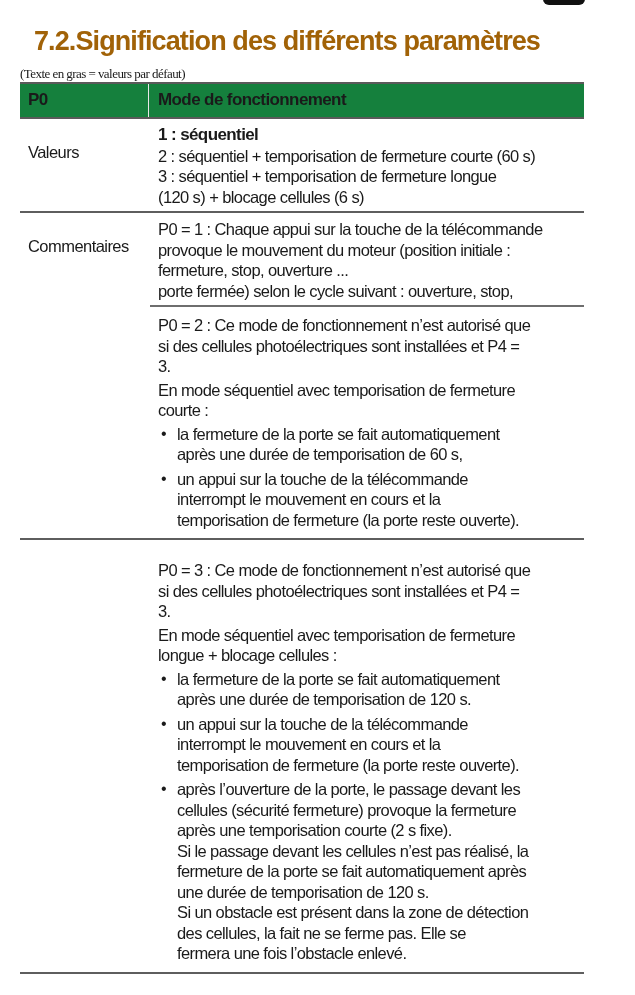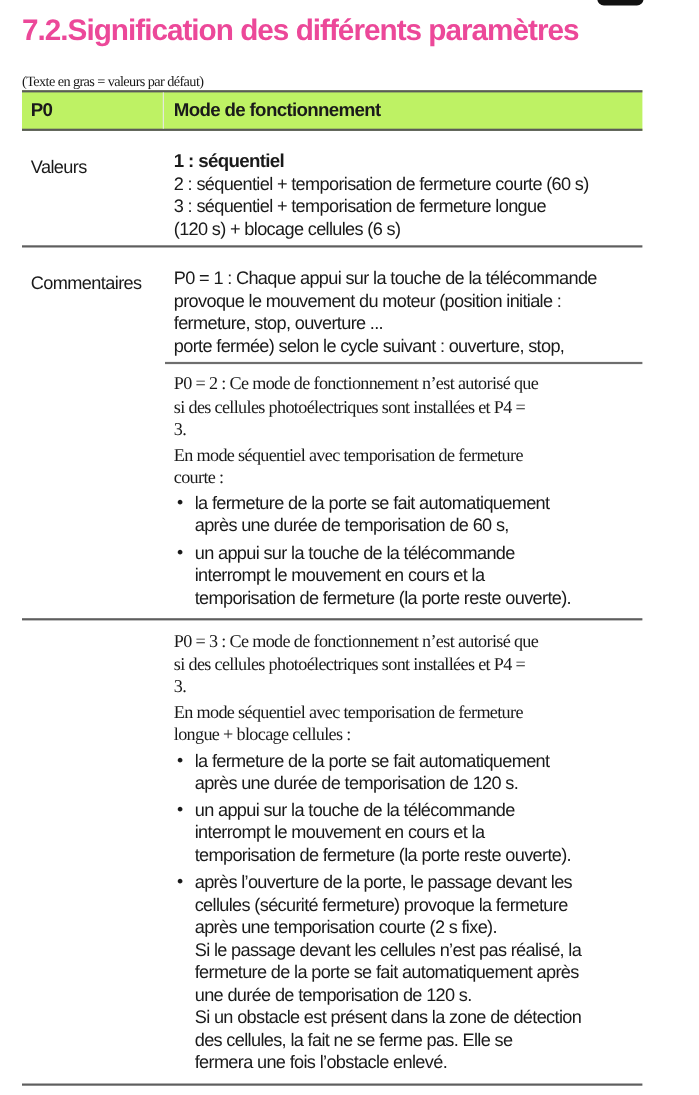--- a/index.html
+++ b/index.html
@@ -5,54 +5,54 @@
   html, body { margin: 0; padding: 0; background: #ffffff; }
   body {
     width: 635px; height: 995px; position: relative; overflow: hidden;
     font-family: "Liberation Sans", sans-serif; color: #1a1a1a;
   }
   .tab-marker {
     position: absolute; left: 543px; top: -8px; width: 42px; height: 13px;
     background: #111; border-radius: 6px;
   }
   .title {
-    position: absolute; left: 20px; top: 12px; margin: 0;
+    position: absolute; left: 20px; top: 12px; margin: 14px;
     font-size: 27px; font-weight: bold; letter-spacing: -0.9px;
-    white-space: nowrap; color: #ec4899;
+    white-space: nowrap; color: #a16207;
   }
   .subtitle {
     position: absolute; left: 20px; top: 66px; font-size: 13px;
     letter-spacing: -0.55px; white-space: nowrap; font-family: Liberation Serif, serif;
   }
   .table {
     position: absolute; left: 20px; top: 82px; width: 564px;
   }
   .thead {
-    height: 33px; background: #bef264; border-top: 2px solid #5a5a5a;
+    height: 33px; background: #15803d; border-top: 2px solid #5a5a5a;
     border-bottom: 2px solid #5a5a5a; position: relative;
   }
   .thead .c1, .thead .c2 {
     position: absolute; top: 6px; font-weight: bold; font-size: 17px;
     letter-spacing: -0.6px; white-space: nowrap;
   }
   .thead .c1 { left: 8px; }
   .thead .c2 { left: 138px; }
   .thead .vdiv { position: absolute; left: 128px; top: 0; bottom: 0; width: 1px; background: #e8e8e8; }
   .row { position: relative; }
   .row .label {
     position: absolute; left: 8px; top: 3px; font-size: 16.5px;
     letter-spacing: -0.55px; white-space: nowrap; margin-top: 21px;
   }
-  .cell { margin-left: 138px; padding-top: 18px; padding-bottom: 4px; }
+  .cell { margin-left: 138px; padding-top: 6px; padding-bottom: 4px; }
   .line {
     font-size: 16.5px; letter-spacing: -0.6px; line-height: 20.5px;
     white-space: nowrap;
   }
   .line.bold { font-weight: bold; font-size: 17px; }
-  .para { margin-bottom: 3px; font-family: Liberation Serif, serif; }
+  .para { margin-bottom: 3px; }
   .bullet { position: relative; padding-left: 19px; margin-bottom: 4px; }
   .bullet .dot { position: absolute; left: 3px; top: 0; font-size: 16px; line-height: 20.5px; }
   .hr-full { height: 2px; background: #5e5e5e; }
   .hr-right { height: 2px; background: #6e6e6e; margin-left: 130px; }
 </style>
 </head>
 <body>
 
 <div class="tab-marker"></div>
 
@@ -108,21 +108,21 @@
         <span class="dot">•</span>
         <div class="line">un appui sur la touche de la télécommande</div>
         <div class="line">interrompt le mouvement en cours et la</div>
         <div class="line">temporisation de fermeture (la porte reste ouverte).</div>
       </div>
     </div>
   </div>
   <div class="hr-full"></div>
 
   <div class="row">
-    <div class="cell" style="padding-top:9px;">
+    <div class="cell" style="padding-top:20px;">
       <div class="para">
         <div class="line">P0 = 3 : Ce mode de fonctionnement  n’est autorisé que</div>
         <div class="line">si des cellules photoélectriques sont installées et P4 =</div>
         <div class="line">3.</div>
       </div>
       <div class="para">
         <div class="line">En mode séquentiel avec temporisation de fermeture</div>
         <div class="line">longue + blocage cellules :</div>
       </div>
       <div class="bullet">

